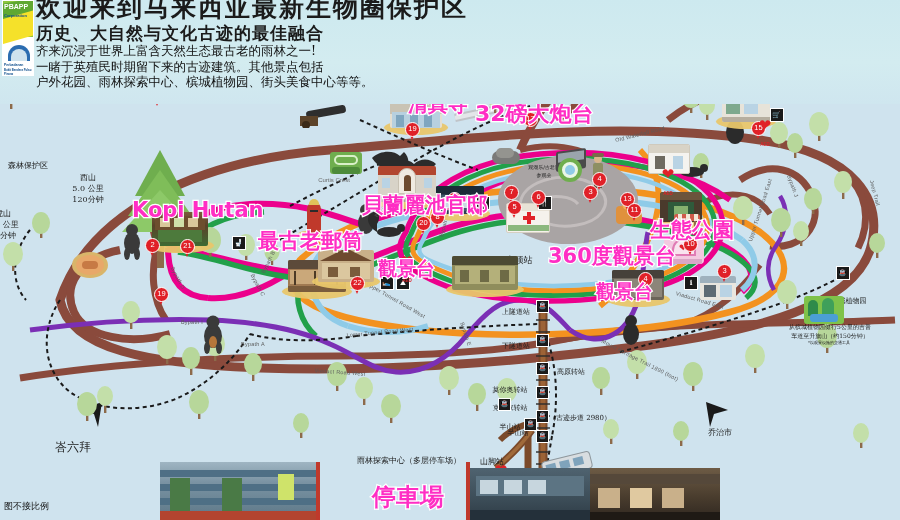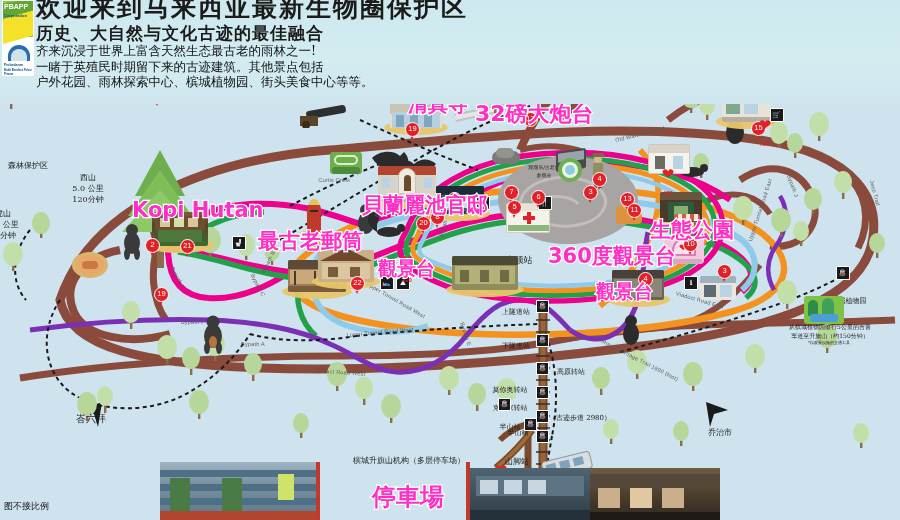--- a/index.html
+++ b/index.html
@@ -961,30 +961,30 @@
         </div>
         <div class="mtext" style="left: 510px; top: 403px; font-size: 7px; line-height: 10px; transform: translateX(-50%);">
           <div>克莱家转站</div>
         </div>
         <div class="mtext" style="left: 510px; top: 422px; font-size: 7px; line-height: 10px; transform: translateX(-50%);">
           <div>半山站</div>
         </div>
         <div class="mtext" style="left: 580px; top: 413px; font-size: 7px; line-height: 10px; transform: translateX(-50%);">
           <div>（古迹步道 2980）</div>
         </div>
-        <div class="mtext" style="left: 73px; top: 413px; font-size: 10px; line-height: 11px; transform: translateX(-50%); margin-left: 18px;">
+        <div class="mtext" style="left: 73px; top: 442px; font-size: 12px; line-height: 11px; transform: translateX(-50%);">
           <div>峇六拜</div>
         </div>
         <div class="mtext" style="left: 720px; top: 427px; font-size: 8px; line-height: 11px; transform: translateX(-50%);">
           <div>乔治市</div>
         </div>
         <div class="mtext" style="left: 409px; top: 455px; font-size: 8px; line-height: 11px; transform: translateX(-50%);">
-          <div>槟城升旗山机构（多层停车场）</div>
-        </div>
-        <div class="mtext" style="left: 517px; top: 456px; font-size: 8px; line-height: 11px; transform: translateX(-50%);">
+          <div>雨林探索中心（多层停车场）</div>
+        </div>
+        <div class="mtext" style="left: 492px; top: 456px; font-size: 8px; line-height: 11px; transform: translateX(-50%);">
           <div>山脚站</div>
         </div>
         <div class="mtext" style="left: 518px; top: 428px; font-size: 7px; line-height: 10px; transform: translateX(-50%);">
           <div>半山站</div>
         </div>
       </div>
 
     <div id="plabel-layer">
         <div class="plabel" style="left: 556px; top: 8px; font-size: 22px; line-height: 24px;"><span>生態公園</span></div>
         <div class="plabel" style="left: 476px; top: 33px; font-size: 22px; line-height: 24px;"><span>印度廟</span></div>

